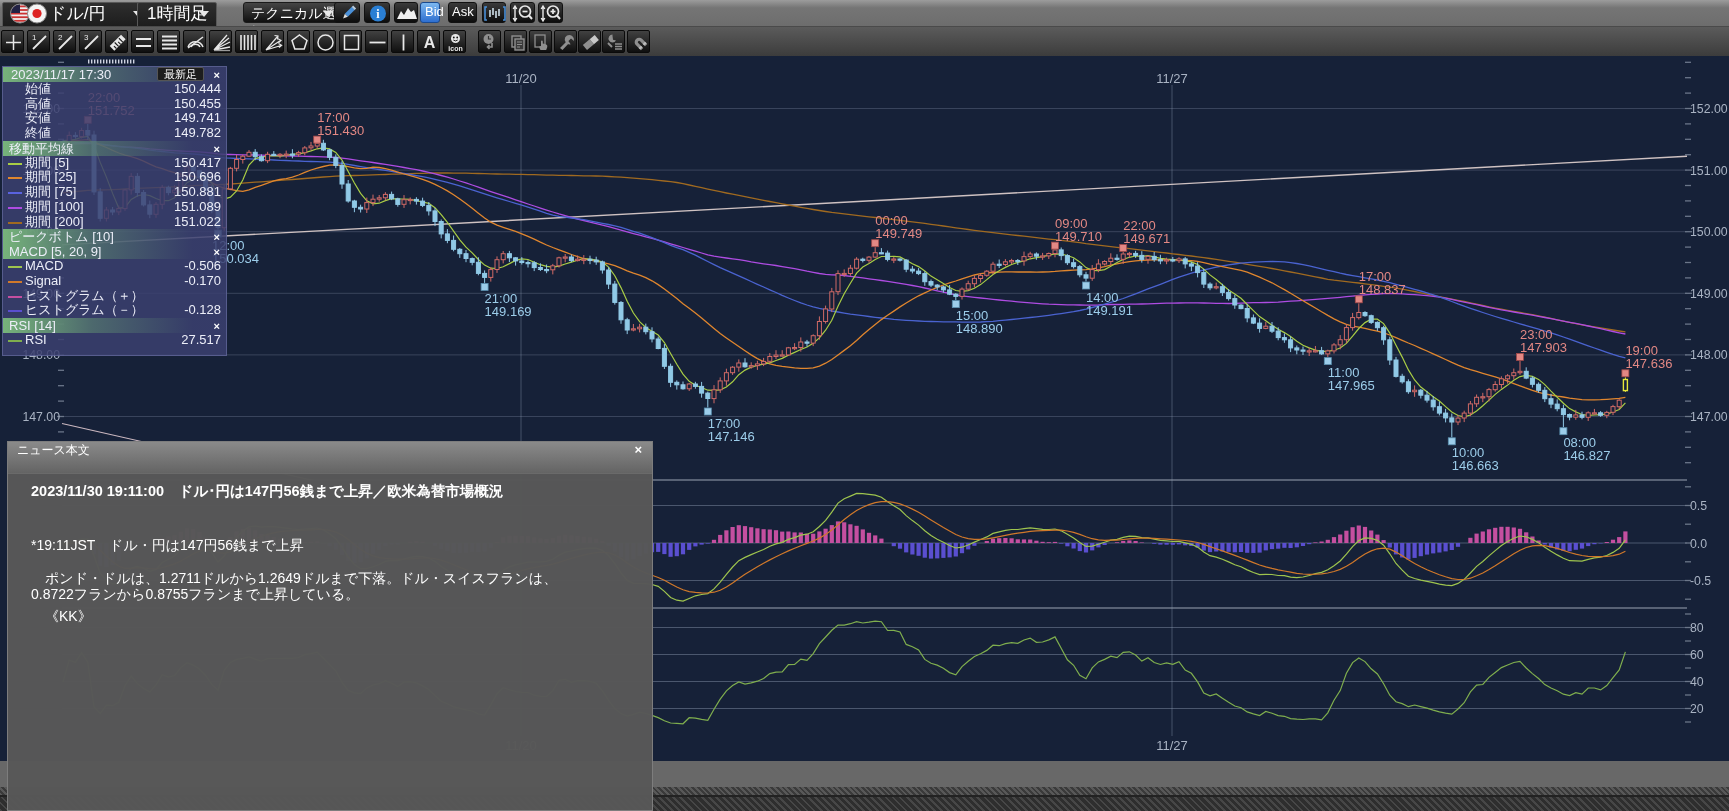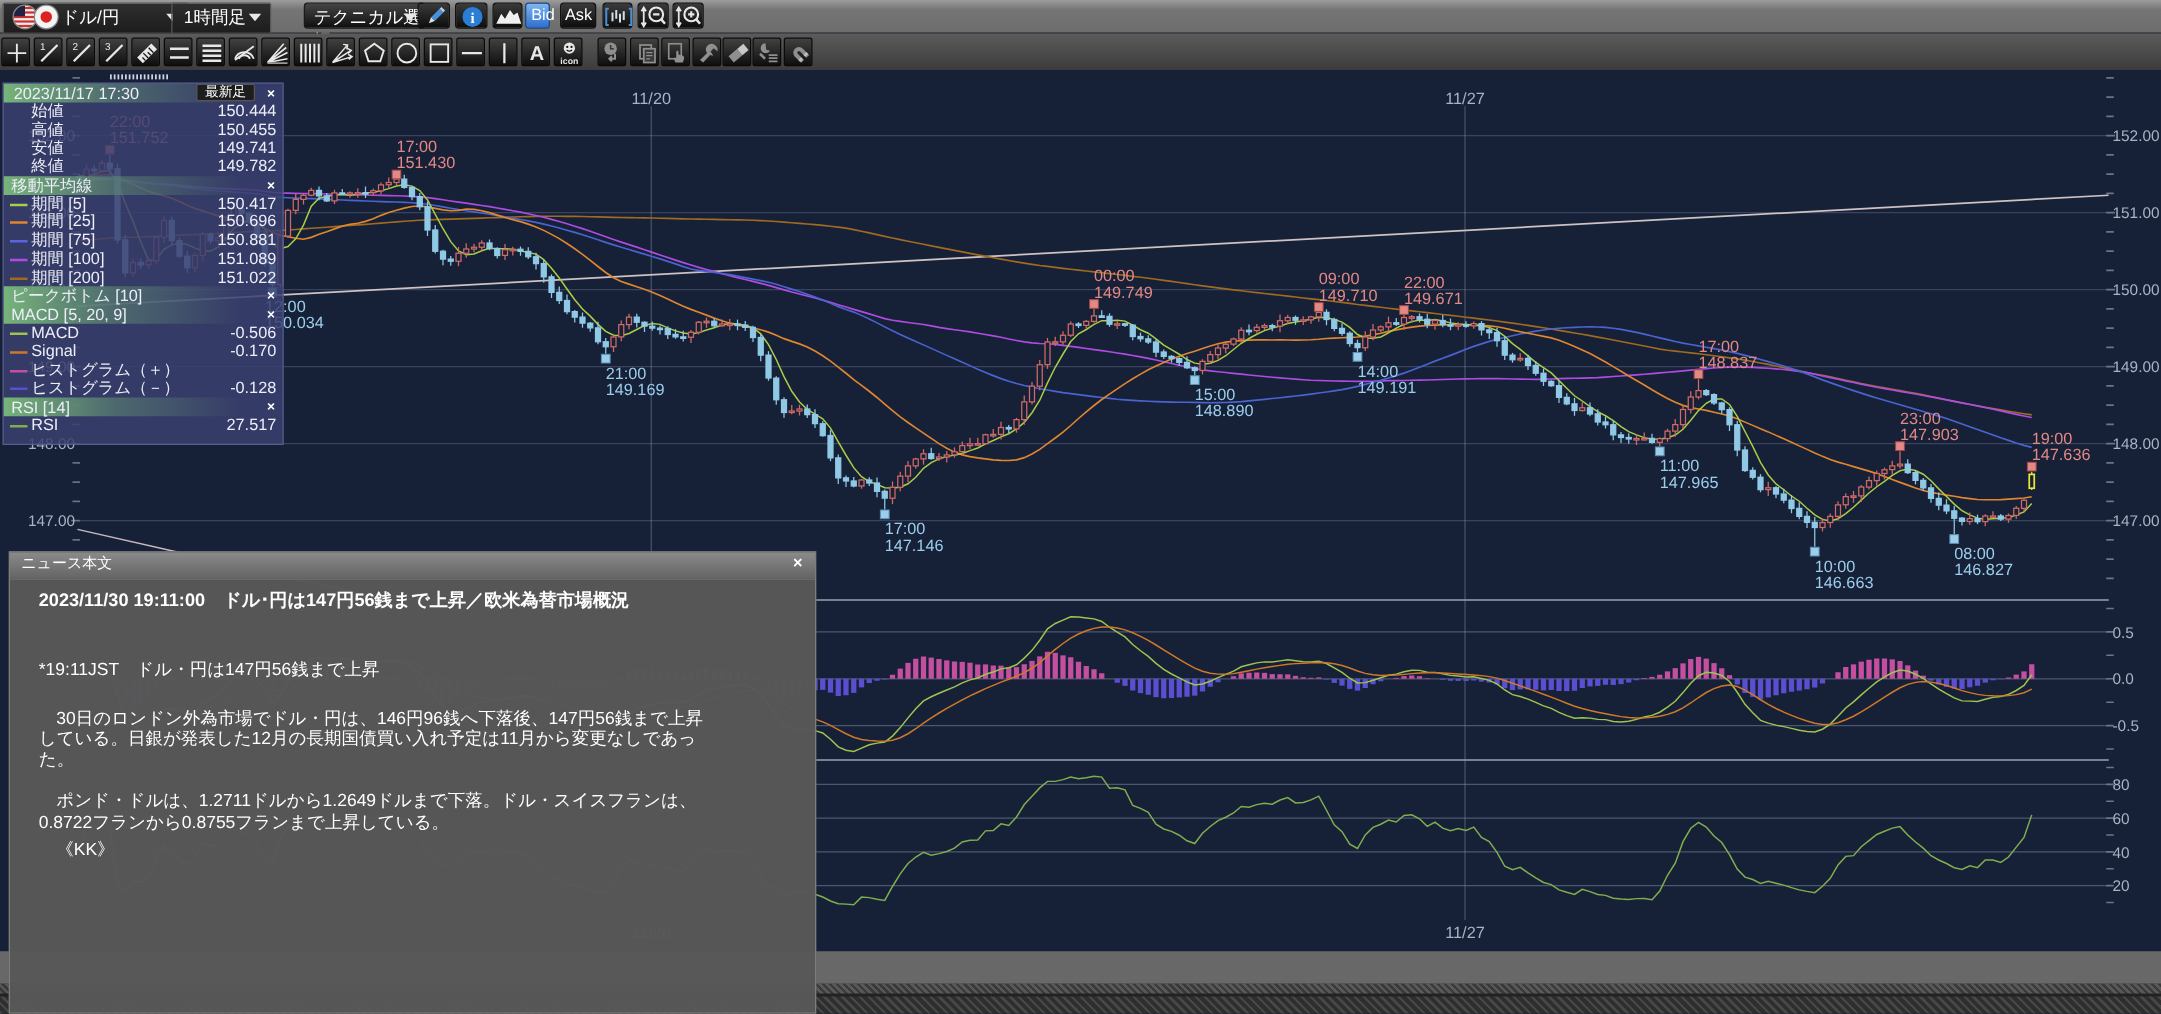--- a/index.html
+++ b/index.html
@@ -1,34 +1,34 @@
 <!DOCTYPE html>
 <html><head><meta charset="utf-8">
 <style>
 *{margin:0;padding:0;box-sizing:border-box}
 html,body{width:1729px;height:811px;overflow:hidden;background:#162138;font-family:"Liberation Sans",sans-serif}
 #stage{position:relative;width:1729px;height:811px}
 .tb1{position:absolute;left:0;top:0;width:1729px;height:26px;background:linear-gradient(#9c9c9c,#757575 30%,#6d6d6d);z-index:20}
 .tb2{position:absolute;left:0;top:26px;width:1729px;height:30px;background:linear-gradient(#5b5b5b,#3c3c3c);z-index:20;border-top:1px solid #4a4a4a}
-.dd{position:absolute;top:2px;height:36px;background:linear-gradient(#2e2e2e,#151515);border:1px solid #585858;border-radius:2px;color:#fff;font-size:14px;line-height:19px}
+.dd{position:absolute;top:2px;height:36px;background:linear-gradient(#2e2e2e,#151515);border:1px solid #585858;border-radius:2px;color:#fff;font-size:17px;line-height:19px}
 .dd .arr{position:absolute;right:7px;top:8px;width:0;height:0;border-left:5px solid transparent;border-right:5px solid transparent;border-top:6px solid #e8e8e8}
 .btn1{position:absolute;top:2px;height:21px;background:linear-gradient(#454545,#101010);border:1px solid #1a1a1a;border-radius:3px;color:#fff;font-size:13px;line-height:19px}
 .ibtn{position:absolute;top:2px;width:24px;height:21px;background:linear-gradient(#3a3a3a,#0d0d0d);border:1px solid #111;border-radius:3px}
 .t2b{position:absolute;top:3px;width:23px;height:23px;background:linear-gradient(#414141,#0f0f0f);border:1px solid #0a0a0a;border-radius:2px}
 .t2b svg{position:absolute;left:0;top:0}
 .panel{position:absolute;left:2px;top:66px;width:225px;height:290px;background:rgba(59,63,112,0.85);z-index:30;color:#eceef8;font-size:13px;border:1px solid rgba(120,126,180,0.5)}
 .phead{position:relative;height:15px;background:linear-gradient(90deg,rgba(122,186,124,0.95),rgba(100,150,115,0.5) 40%,rgba(66,71,128,0.04) 85%);line-height:15px}
 .prow{position:relative;height:14.7px;line-height:14.7px}
 .prow .lab{position:absolute;left:22px;top:0}
 .prow .val{position:absolute;right:5px;top:0}
 .prow .sw{position:absolute;left:5px;top:7px;width:14px;height:2px}
 .psec{position:relative;height:15px;background:linear-gradient(90deg,rgba(122,186,124,0.95),rgba(100,150,115,0.5) 40%,rgba(66,71,128,0.04) 85%);line-height:15px}
 .px{position:absolute;right:6px;top:1px;font-size:11px;color:#fff;font-weight:bold}
 .news{position:absolute;left:7px;top:441px;width:646px;height:370px;background:rgba(87,87,87,0.985);border:1px solid #7d7d7d;z-index:40}
-.ntitle{height:22px;background:linear-gradient(#8a8a8a,#646464);color:#fff;font-size:12px;line-height:16px;padding-left:9px;border-bottom:1px solid #6a6a6a;position:relative}
+.ntitle{height:32px;background:linear-gradient(#8a8a8a,#646464);color:#fff;font-size:12px;line-height:16px;padding-left:9px;border-bottom:1px solid #6a6a6a;position:relative}
 .nbody{color:#fff;padding:9px 88px 0 23px;font-size:14px;line-height:16.8px}
 .nh{font-weight:bold;font-size:14.5px;margin-bottom:37px}
 .grayband{position:absolute;left:0;top:761px;width:1729px;height:26px;background:#686868;z-index:5}
 .hatch1{position:absolute;left:0;top:787px;width:1729px;height:8px;background:repeating-linear-gradient(45deg,#585858 0 2px,#3a3a3a 2px 4px);z-index:5}
 .hatch2{position:absolute;left:0;top:795px;width:1729px;height:16px;background:repeating-linear-gradient(45deg,#474747 0 2px,#2e2e2e 2px 5px);z-index:5;border-top:2px solid #222}
 </style></head>
 <body>
 <div id="stage">
 <svg width="1729" height="811" viewBox="0 0 1729 811" style="position:absolute;left:0;top:0">
 <defs>
@@ -1304,18 +1304,17 @@
         <span class="lab">RSI</span>
         <span class="val">27.517</span>
       </div>
 </div>
 
 <div class="news">
   <div class="ntitle">ニュース本文<span style="position:absolute;right:10px;top:0;font-weight:bold;font-size:13px">×</span></div>
   <div class="nbody">
     <div class="nh">2023/11/30 19:11:00　ドル･円は147円56銭まで上昇／欧米為替市場概況</div>
     <div style="margin-top:7px">*19:11JST　ドル・円は147円56銭まで上昇</div>
-    <div style="margin-top:22px">　30日のロンドン外為市場でドル・円は、146円96銭へ下落後、147円56銭まで上昇している。日銀が発表した12月の長期国債買い入れ予定は11月から変更なしであった。</div>
     <div style="margin-top:16px">　ポンド・ドルは、1.2711ドルから1.2649ドルまで下落。ドル・スイスフランは、0.8722フランから0.8755フランまで上昇している。</div>
     <div style="margin-top:5px">　《KK》</div>
   </div>
 </div>
 </div>
 
 </body></html>

